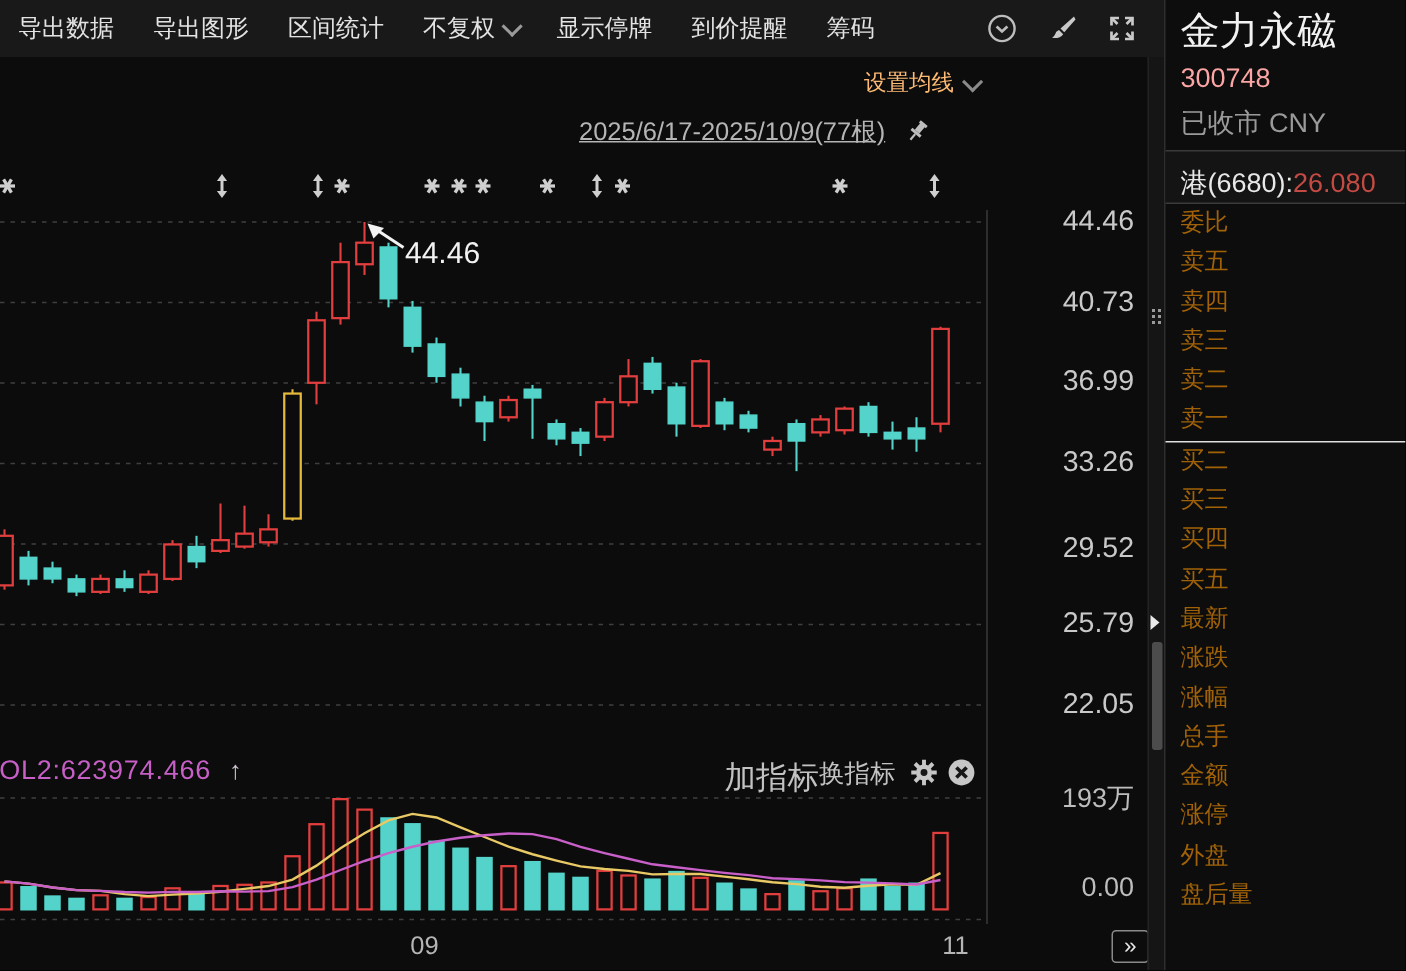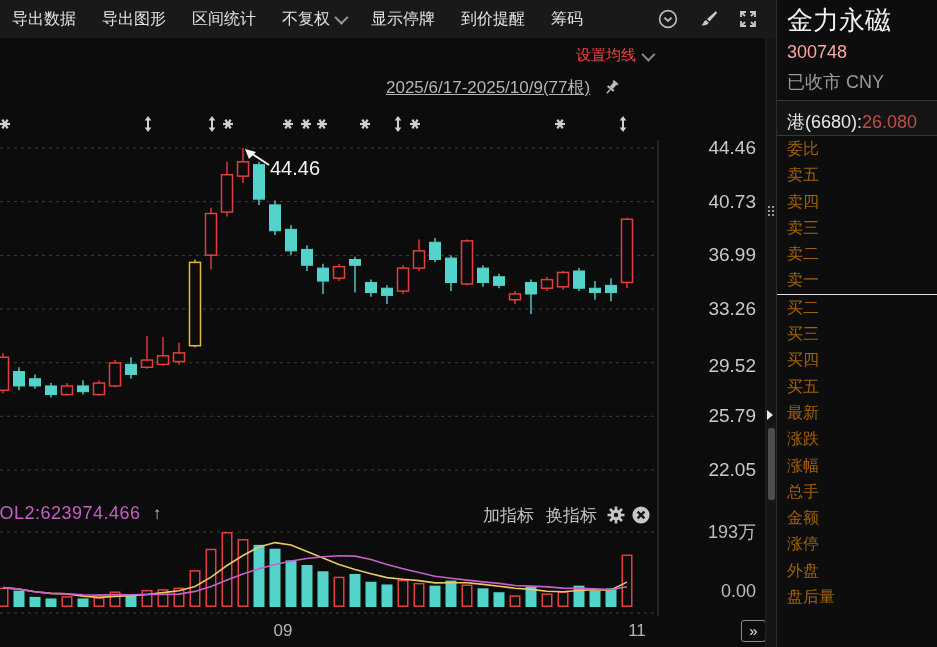--- a/index.html
+++ b/index.html
@@ -8,34 +8,34 @@
   
   #toolbar{position:absolute;left:0;top:0;width:776px;height:38px;background:#191919;
            display:flex;align-items:center;padding:0 12px;box-sizing:border-box;gap:26px;z-index:5;}
   .tb-item{font-size:16px;color:#e3e3e3;white-space:nowrap;cursor:default;display:flex;align-items:center;gap:5px;}
   .tb-caret{width:8px;height:8px;border-right:2px solid #9a9a9a;border-bottom:2px solid #9a9a9a;
             transform:rotate(45deg) translateY(-2px);display:inline-block;}
   #tb-icons{margin-left:auto;display:flex;align-items:center;gap:20px;padding-right:6px;}
   #tb-icons svg{display:block;}
   
   .ov{position:absolute;z-index:4;white-space:nowrap;}
-  #ma-setting{top:46px;left:520px;width:132px;text-align:right;font-size:15px;color:#ef4444;
+  #ma-setting{top:46px;left:520px;width:132px;text-align:right;font-size:15px;color:#fdba74;
               display:flex;justify-content:flex-end;align-items:center;gap:6px;}
   #ma-setting .tb-caret{border-color:#8a8a8a;}
   #date-range{top:76px;left:386px;display:flex;align-items:center;gap:14px;}
   #date-range span{font-size:17px;color:#b5b5b5;text-decoration:underline;}
   
   .price-tick{position:absolute;left:678px;width:78px;text-align:right;font-size:19px;color:#c9c9c9;z-index:4;}
   .vol-tick{position:absolute;left:678px;width:78px;text-align:right;font-size:18px;color:#bdbdbd;z-index:4;}
   .x-tick{position:absolute;top:621px;width:44px;text-align:center;font-size:17px;color:#b5b5b5;z-index:4;}
   
   #vol-label{top:503px;left:0;font-size:18px;color:#c65fc6;overflow:visible;}
   #vol-label .lbl{margin-left:-13px;letter-spacing:0.5px;}
   #vol-label .dir{color:#cfc3cf;margin-left:7px;font-size:17px;}
-  #add-ind{top:504px;left:483px;font-size:17px;color:#c2c2c2;}
+  #add-ind{top:504px;left:483px;font-size:21px;color:#c2c2c2;}
   #swap-ind{top:504px;left:546px;font-size:17px;color:#c2c2c2;}
   #gear-btn{top:505px;left:606px;}
   #close-btn{top:505px;left:631px;}
   
   #more-btn{top:620px;left:741px;width:23px;height:20px;border:1px solid #8a8a8a;border-radius:3px;
             color:#e8e8e8;font-size:15px;line-height:19px;text-align:center;}
   
   #divider{position:absolute;left:765px;top:38px;width:11px;height:609px;background:#151515;
            border-left:1px solid #222;z-index:6;}
   #grip{position:absolute;left:2px;top:168px;width:6px;height:12px;}

